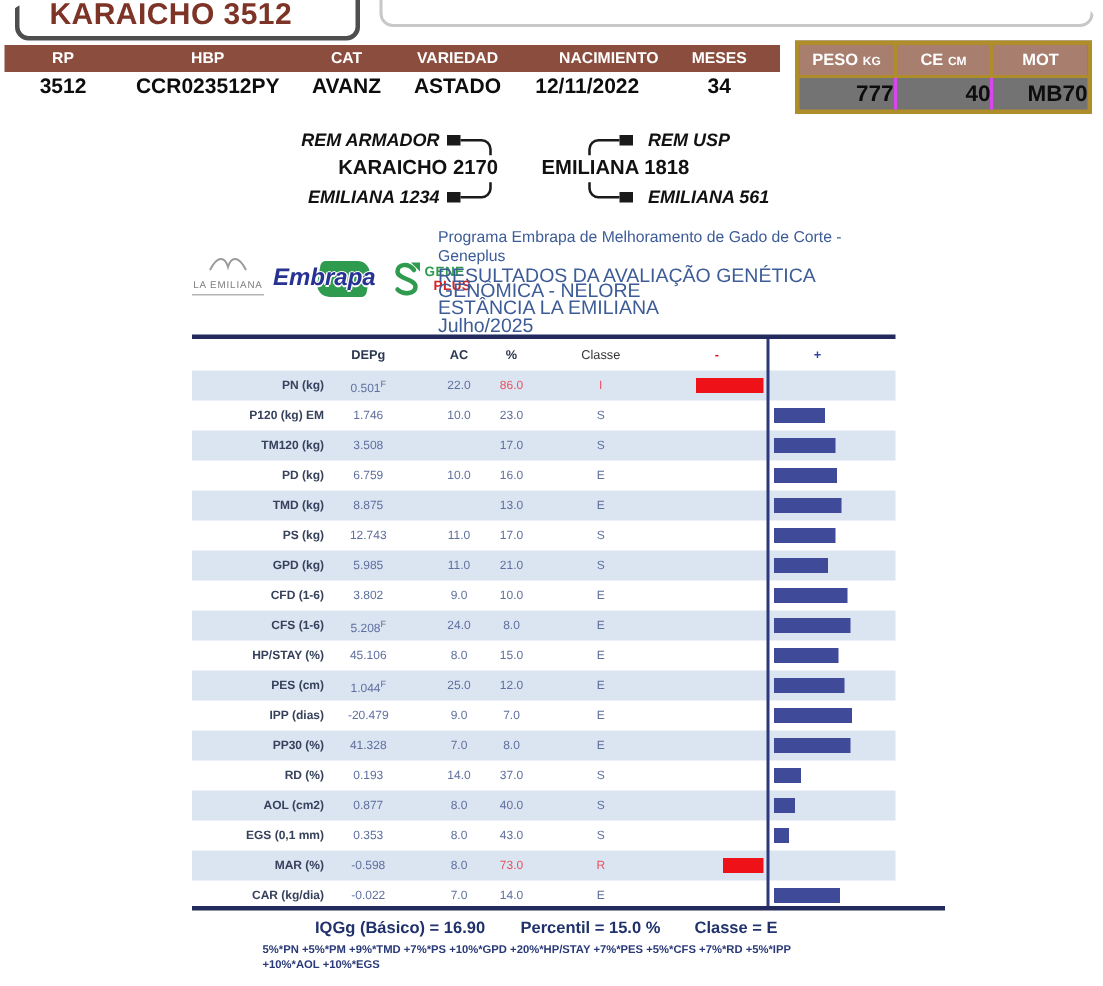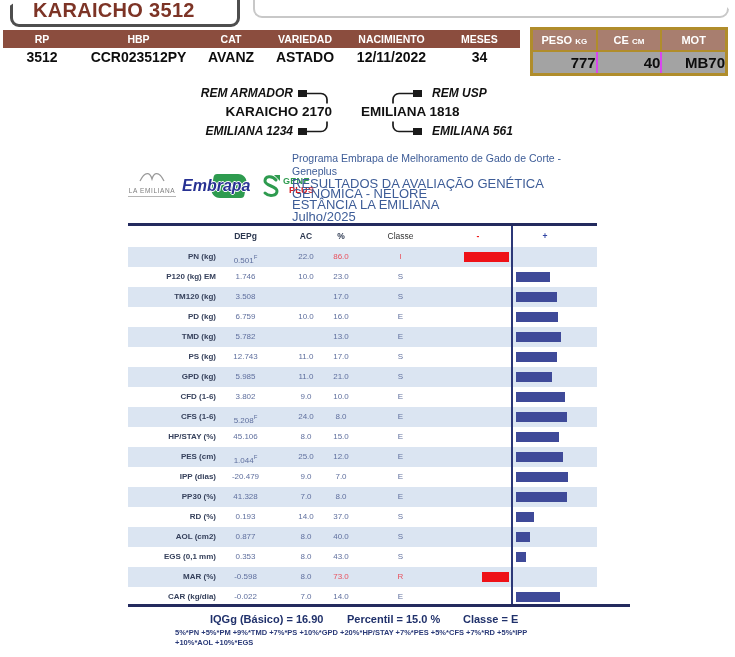--- a/index.html
+++ b/index.html
@@ -15,21 +15,21 @@
   .title-box .title{font-size:20px;font-weight:800;color:#7d3426;letter-spacing:.3px;white-space:nowrap;}
 
   
   .id-head{position:absolute;left:3px;top:30px;width:517px;height:18px;background:#8b4d3e;display:flex;}
   .id-head span{display:block;color:#fff;font-weight:bold;font-size:10.5px;line-height:18px;text-align:center;}
   .id-vals{position:absolute;left:3px;top:48px;width:517px;height:19px;display:flex;}
   .id-vals span{display:block;color:#0d0d0d;font-weight:bold;font-size:14px;line-height:19px;text-align:center;}
 
   
   .gold-box{position:absolute;left:530px;top:27px;width:198px;height:49px;
-    border:3px solid #b08d2b;box-sizing:border-box;background:#a3a3a3;}
+    border:3px solid #b08d2b;box-sizing:border-box;background:#737373;}
   .gold-head{display:flex;height:20px;background:#a87e6f;border-bottom:2px solid #b08d2b;}
   .gold-head .gcell{flex:1;color:#fff;font-weight:bold;font-size:11px;line-height:20px;text-align:center;}
   .gold-head .gcell + .gcell{border-left:2px solid #b08d2b;}
   .gold-head .unit{font-size:8px;}
   .gold-vals{display:flex;height:21px;}
   .gold-vals .gcell{flex:1;color:#0d0d0d;font-weight:bold;font-size:15px;line-height:21px;text-align:right;}
   .gold-vals .gcell + .gcell{border-left:2px solid #d946ef;}
 
   
   .ped-name{position:absolute;white-space:nowrap;color:#111;}
@@ -96,21 +96,21 @@
 
   <div class="title-box">
     <span class="title">KARAICHO 3512</span>
   </div>
 
   <div class="id-head">
       <span style="width: 78px;">RP</span>
       <span style="width: 115px;">HBP</span>
       <span style="width: 70px;">CAT</span>
       <span style="width: 78px;">VARIEDAD</span>
-      <span style="width: 95px;">NACIMIENTO</span>
+      <span style="width: 95px; text-align: right;">NACIMIENTO</span>
       <span style="width: 81px;">MESES</span>
     </div>
   <div class="id-vals">
       <span style="width: 78px;">3512</span>
       <span style="width: 115px;">CCR023512PY</span>
       <span style="width: 70px;">AVANZ</span>
       <span style="width: 78px;">ASTADO</span>
       <span style="width: 95px;">12/11/2022</span>
       <span style="width: 81px;">34</span>
     </div>
@@ -216,21 +216,21 @@
         <div class="trow">
           <span class="cell lbl">PD (kg)</span>
           <span class="cell dep">6.759</span>
           <span class="cell ac">10.0</span>
           <span class="cell pct">16.0</span>
           <span class="cell cls">E</span>
           <div class="bar plus" style="width: 42px; left: 388px;"></div>
         </div>
         <div class="trow alt">
           <span class="cell lbl">TMD (kg)</span>
-          <span class="cell dep">5.782</span>
+          <span class="cell dep">8.875</span>
           <span class="cell ac"></span>
           <span class="cell pct">13.0</span>
           <span class="cell cls">E</span>
           <div class="bar plus" style="width: 45px; left: 388px;"></div>
         </div>
         <div class="trow">
           <span class="cell lbl">PS (kg)</span>
           <span class="cell dep">12.743</span>
           <span class="cell ac">11.0</span>
           <span class="cell pct">17.0</span>

